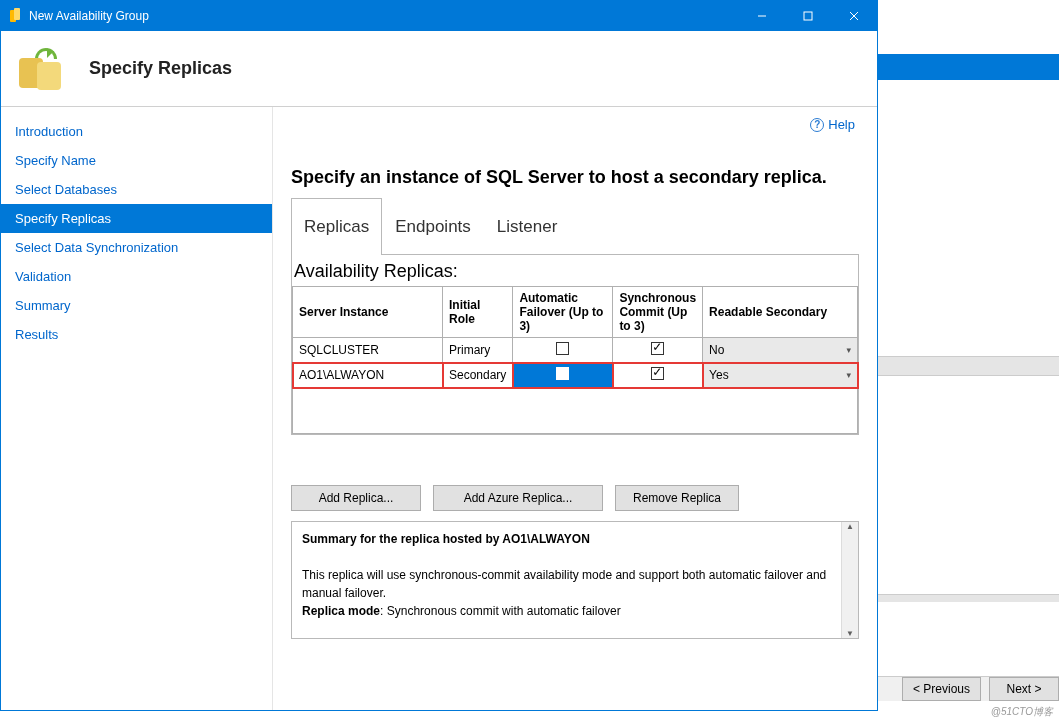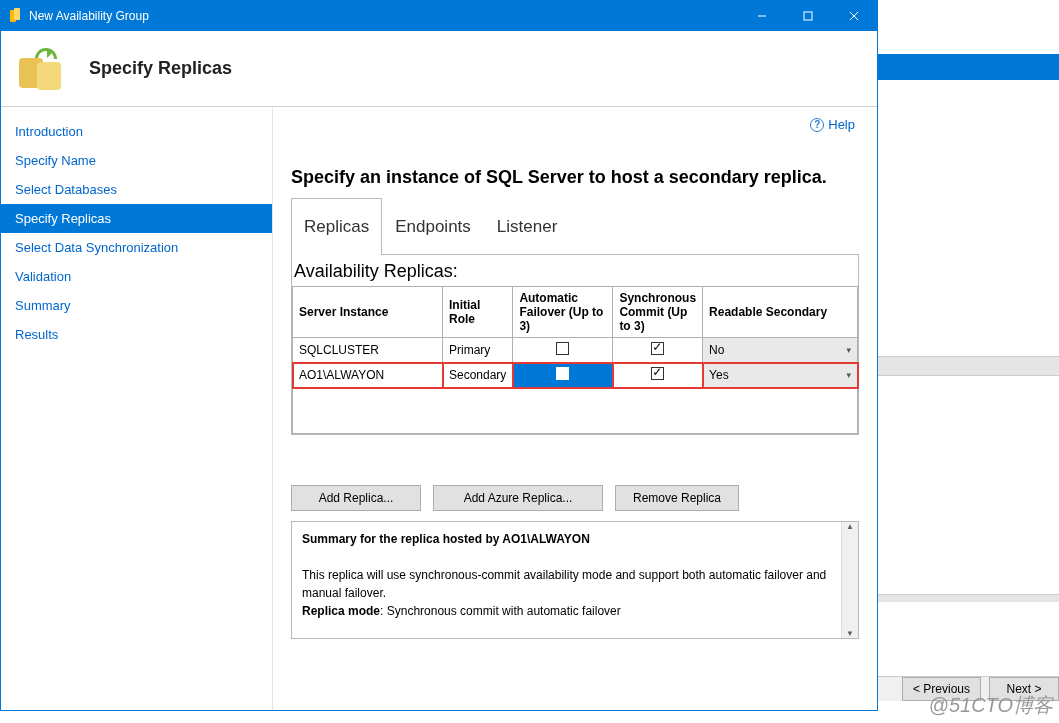--- a/index.html
+++ b/index.html
@@ -69,21 +69,21 @@
   .btnrow button { font-size:12px; padding:5px 0; border:1px solid #adadad; background:#e1e1e1; cursor:pointer;margin-top:40px;}
   .btnrow button:nth-child(1){width:130px;}
   .btnrow button:nth-child(2){width:170px;}
   .btnrow button:nth-child(3){width:124px;}
 
   .summary-box { margin-top:10px; border:1px solid #b9b9b9; height:118px; display:flex;}
   .summary-inner{ flex:1; padding:8px 10px; font-size:12px; overflow:hidden; line-height:1.5;}
   .summary-inner b{font-weight:700;}
   .sb-scroll{ width:17px; background:#f0f0f0; border-left:1px solid #dcdcdc; display:flex; flex-direction:column; justify-content:space-between; align-items:center; font-size:8px; color:#606060;}
 
-  .watermark{position:absolute; right:6px; bottom:4px; font-size:20px; color:#999; font-style:italic;}
+  .watermark{position:absolute; right:6px; bottom:4px; font-size:10px; color:#999; font-style:italic;}
 </style>
 </head>
 <body>
 
 <div class="bg-blue1"></div>
 <div class="bg-gray1"></div>
 <div class="bg-gray2"></div>
 <div class="bg-bot">
   <button>&lt; Previous</button>
   <button>Next &gt;</button>

